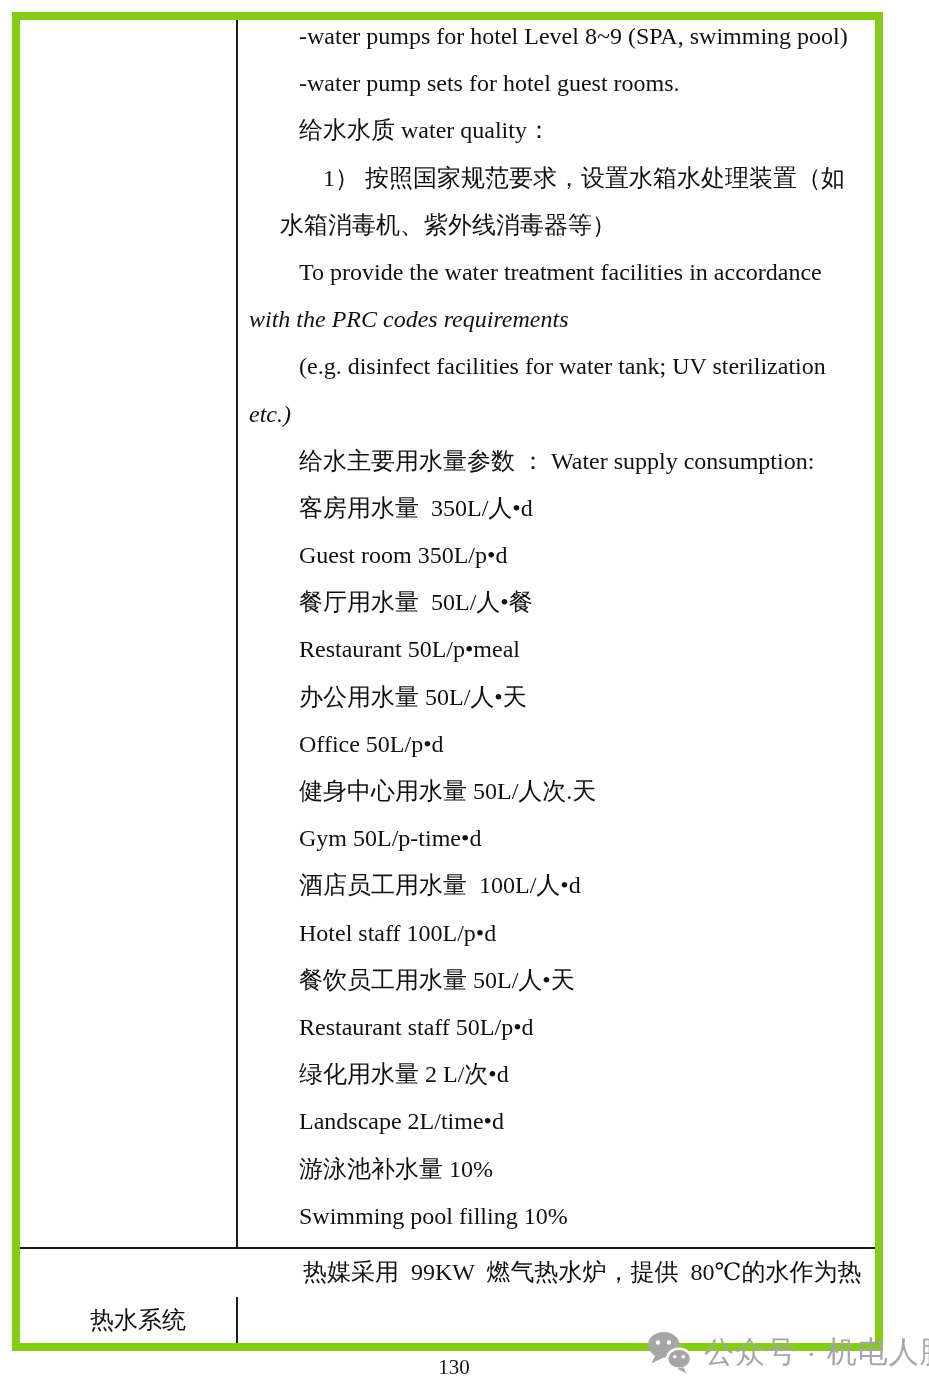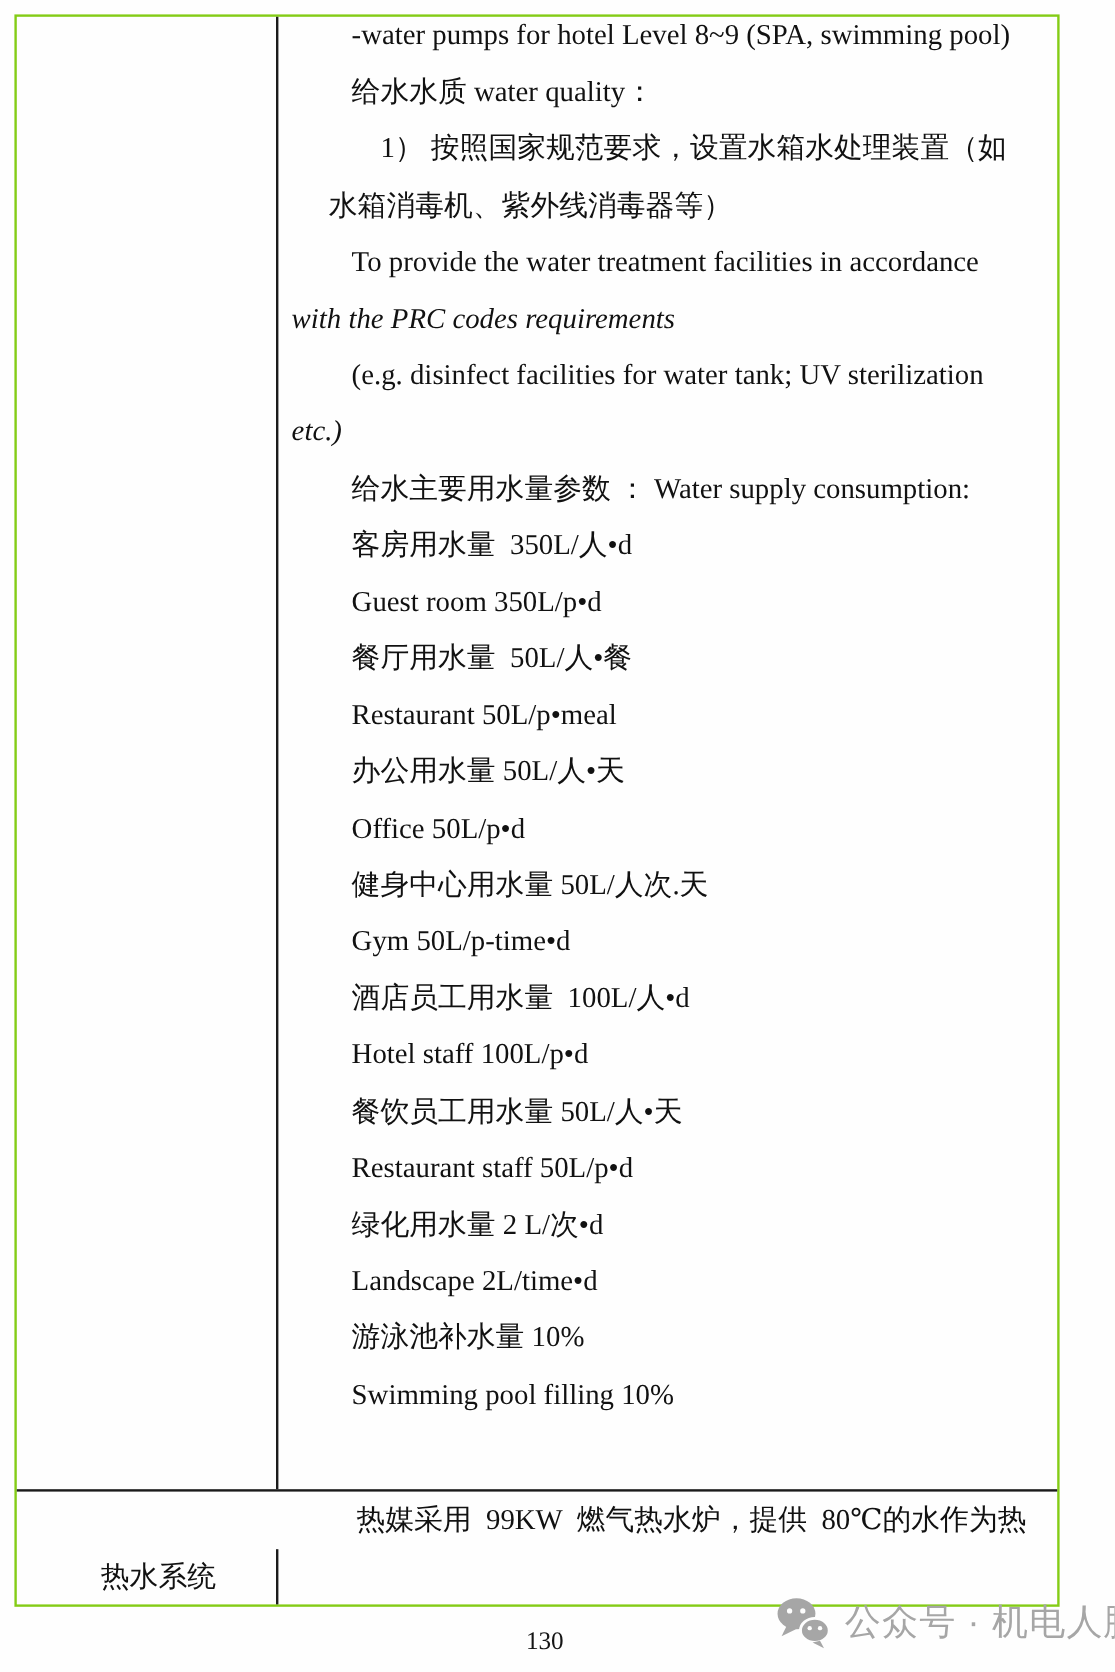--- a/index.html
+++ b/index.html
@@ -11,21 +11,21 @@
     position:relative;
     overflow:hidden;
   }
   .page { position:absolute; inset:0; }
 
   
   .doc-table {
     position:absolute;
     left:12px; top:12px;
     width:871px;
-    border:2px solid #84cc16;
+    border:8px solid #84cc16;
     background:transparent;
   }
   .t-row { display:grid; grid-template-columns:218px 1fr; }
   .t-row.row2 { border-top:2px solid #1b1b1b; }
   .cell { overflow:hidden; }
   .cell-left { border-right:2px solid #1b1b1b; }
 
   .row1 .cell { height:1227px; }
   .row2 .cell { height:46px; }
 
@@ -91,20 +91,21 @@
 
 <div class="page">
 
   <div class="doc-table">
 
     <div class="t-row row1">
       <div class="cell cell-left"></div>
       <div class="cell cell-right">
         <div class="lines">
             <div class="line ind2">-water pumps for hotel Level 8~9 (SPA, swimming pool)</div>
+            <div class="line ind2">-water pump sets for hotel guest rooms.</div>
             <div class="line ind2">给水水质 water quality：</div>
             <div class="line ind3">1） 按照国家规范要求，设置水箱水处理装置（如</div>
             <div class="line ind1">水箱消毒机、紫外线消毒器等）</div>
             <div class="line ind2">To provide the water treatment facilities in accordance</div>
             <div class="line ind0">with the PRC codes requirements</div>
             <div class="line ind2">(e.g. disinfect facilities for water tank; UV sterilization</div>
             <div class="line ind0">etc.)</div>
             <div class="line ind2">给水主要用水量参数 ： Water supply consumption:</div>
             <div class="line ind2">客房用水量  350L/人•d</div>
             <div class="line ind2">Guest room 350L/p•d</div>

